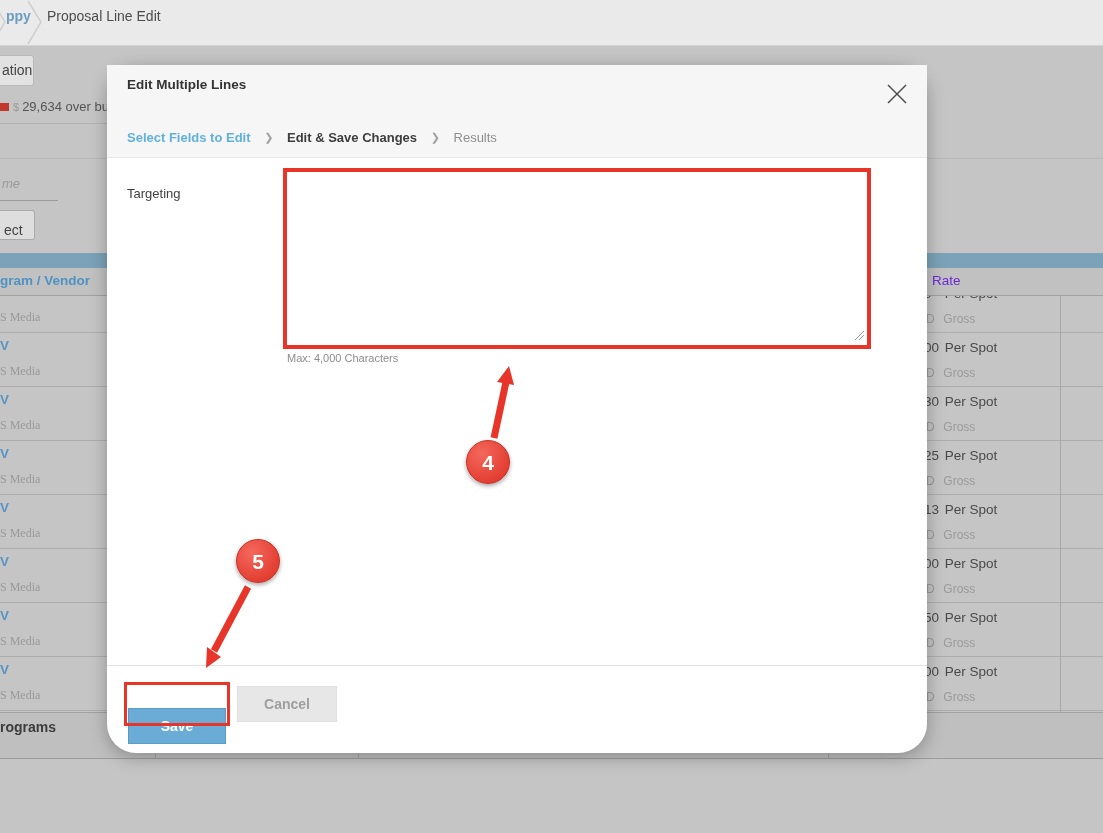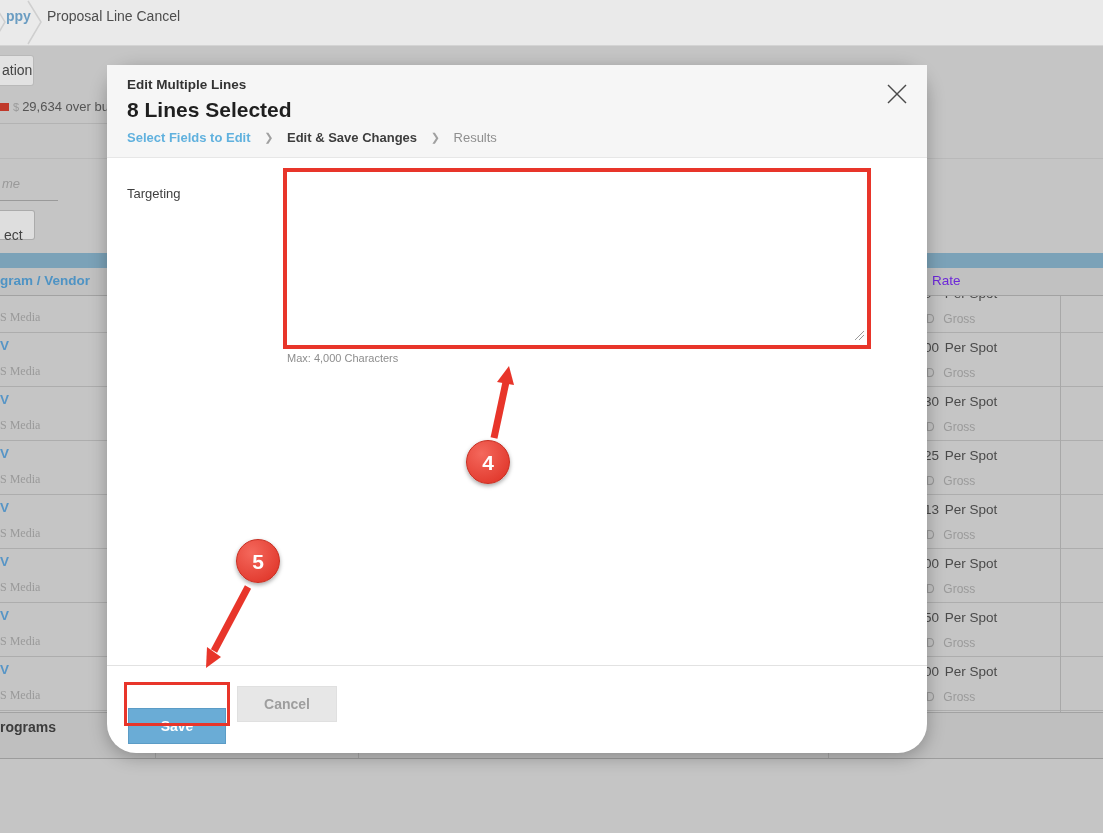--- a/index.html
+++ b/index.html
@@ -17,21 +17,21 @@
   .crumb-cur{left:47px;top:8px;font-size:14px;color:#4d4d4d;}
   .bc-chev{left:0;top:0;}
 
   .btn-ation{left:0;top:55px;width:34px;height:31px;background:#e2e2e2;border:1px solid #b9b9b9;border-left:none;border-radius:0 3px 3px 0;font-size:14px;color:#444;text-align:left;padding:6px 4px 0 2px;box-sizing:border-box;}
   .budget{left:0;top:97px;width:107px;height:20px;overflow:hidden;white-space:nowrap;}
   .budget-dash{display:inline-block;width:9px;height:8px;background:#c0392b;vertical-align:middle;margin-right:4px;}
   .budget-cur{font-size:11px;color:#9a9a9a;margin-right:3px;}
   .budget-text{font-size:13px;color:#555;}
   .hline{background:#b3b3b3;height:1px;}
   .filter-input{left:0;top:176px;width:56px;height:24px;border-bottom:1px solid #9a9a9a;font-size:13px;font-style:italic;color:#9a9a9a;padding-left:2px;}
-  .btn-ect{left:0;top:210px;width:35px;height:30px;background:#dedede;border:1px solid #ababab;border-left:none;border-radius:0 3px 3px 0;font-size:14px;color:#444;text-align:left;padding:16px 0 0 4px;box-sizing:border-box;}
+  .btn-ect{left:0;top:210px;width:35px;height:30px;background:#dedede;border:1px solid #ababab;border-left:none;border-radius:0 3px 3px 0;font-size:14px;color:#444;text-align:left;padding:11px 0 0 4px;box-sizing:border-box;}
 
   .bluebar{left:0;top:253px;width:1103px;height:15px;background:var(--bar-blue,#7ba2b8);z-index:2;}
   .thead{left:0;top:268px;width:1103px;height:28px;background:#c1c1c1;border-bottom:1px solid #a2a2a2;z-index:2;box-sizing:border-box;}
   .th-left{left:0;top:273px;font-size:13.5px;font-weight:bold;color:#4e93c4;z-index:3;}
   .th-rate{left:932px;top:273px;font-size:13.5px;color:#6d28d9;z-index:3;}
 
   .vendor-link{font-size:13.5px;font-weight:bold;color:#5795c6;z-index:1;}
   .media-sub{font-size:12px;color:#9a9a9a;z-index:1;font-family:Liberation Serif, serif;}
   .rate-line{font-size:13.5px;color:#4a4a4a;z-index:1;white-space:nowrap;}
   .rate-num{display:inline-block;min-width:17px;}
@@ -80,21 +80,21 @@
 <div id="app">
 
   <div class="abs topstrip">
     <svg class="abs bc-chev" style="left:-8px" width="20" height="45">
         <polyline points="0,1 13,22 0,44" fill="none" stroke="#cfcfcf" stroke-width="1.5"></polyline>
       </svg>
     <span class="abs crumb-prev">ppy</span>
     <svg class="abs bc-chev" style="left:26px" width="20" height="45">
         <polyline points="2,1 15,22 2,44" fill="none" stroke="#cfcfcf" stroke-width="1.5"></polyline>
       </svg>
-    <span class="abs crumb-cur">Proposal Line Cancel</span>
+    <span class="abs crumb-cur">Proposal Line Edit</span>
   </div>
 
   <div class="abs btn-ation">ation</div>
 
   <div class="abs budget">
     <span class="budget-dash"></span><span class="budget-cur">$</span><span class="budget-text">29,634 over bu</span>
   </div>
 
   <div class="abs hline" style="left:0;top:123px;width:107px;"></div>
   <div class="abs hline" style="left:0;top:158px;width:1103px;background:#b9b9b9;"></div>
@@ -154,21 +154,20 @@
   <div class="abs tfoot"></div>
   <span class="abs tfoot-label">rograms</span>
   <div class="abs vdiv" style="left:155px;top:712px;height:46px;"></div>
   <div class="abs vdiv" style="left:358px;top:712px;height:46px;"></div>
   <div class="abs vdiv" style="left:828px;top:712px;height:46px;"></div>
   <div class="abs tbottom"></div>
 
   <div class="abs modal">
     <div class="abs m-header"></div>
     <span class="abs m-title">Edit Multiple Lines</span>
-    <span class="abs m-subtitle">8 Lines Selected</span>
     <div class="abs m-steps">
       <span class="step-done">Select Fields to Edit</span>
       <span class="step-chev">❯</span>
       <span class="step-active">Edit &amp; Save Changes</span>
       <span class="step-chev">❯</span>
       <span class="step-next">Results</span>
     </div>
     <svg class="abs m-close" viewBox="0 0 24 24">
       <line x1="3" y1="3" x2="21" y2="21" stroke="#4a4a4a" stroke-width="1.4"></line>
       <line x1="21" y1="3" x2="3" y2="21" stroke="#4a4a4a" stroke-width="1.4"></line>

